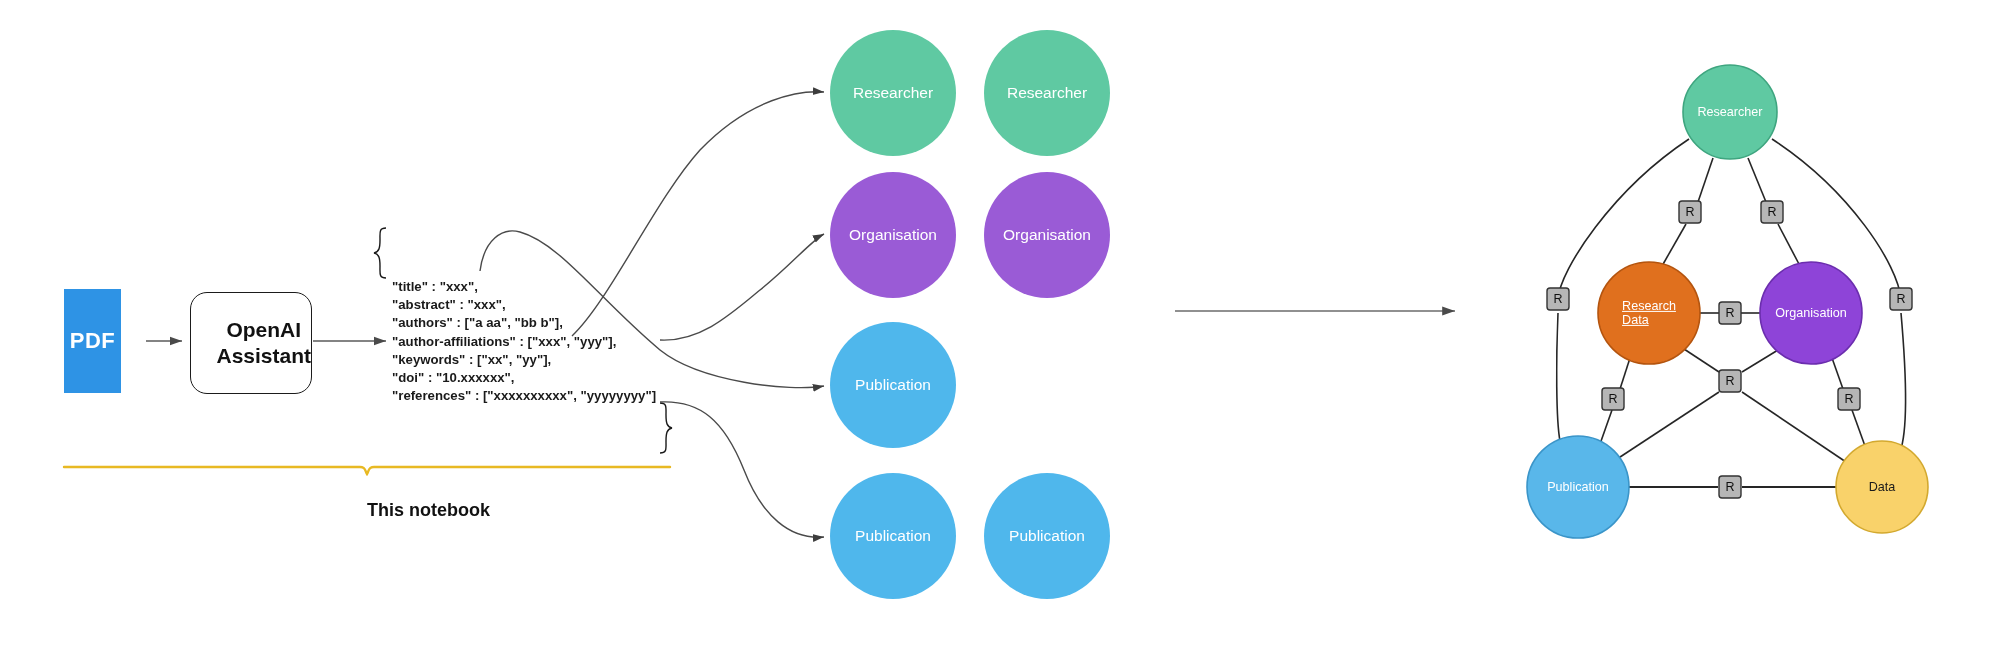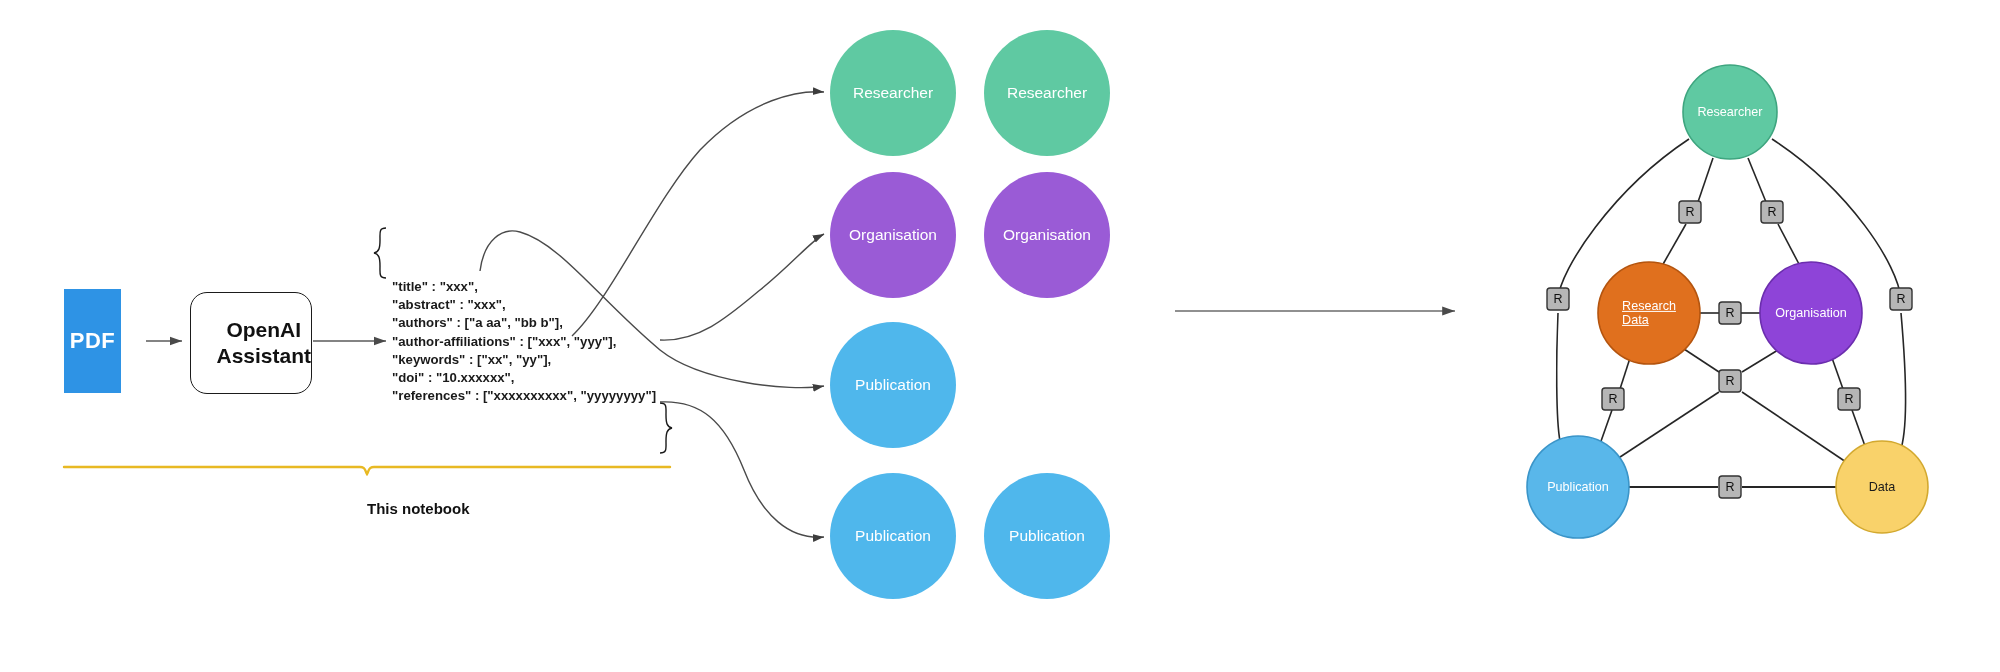--- a/index.html
+++ b/index.html
@@ -73,21 +73,21 @@
     color: #1a1a1a;
     line-height: 18.2px;
     white-space: nowrap;
   }
   #json-block div { height: 18.2px; }
   
   #notebook-caption {
     position: absolute;
     left: 367px;
     top: 500px;
-    font-size: 15px;
+    font-size: 18px;
     font-weight: bold;
     color: #111111;
   }
   
   .ent-label { color: #ffffff; font-size: 15.5px; }
   .kg-label  { font-size: 12.6px; }
   .kg-label.dark { color: #1a1a1a; }
   .kg-label.light { color: #ffffff; }
   .r-label {
     position: absolute;

